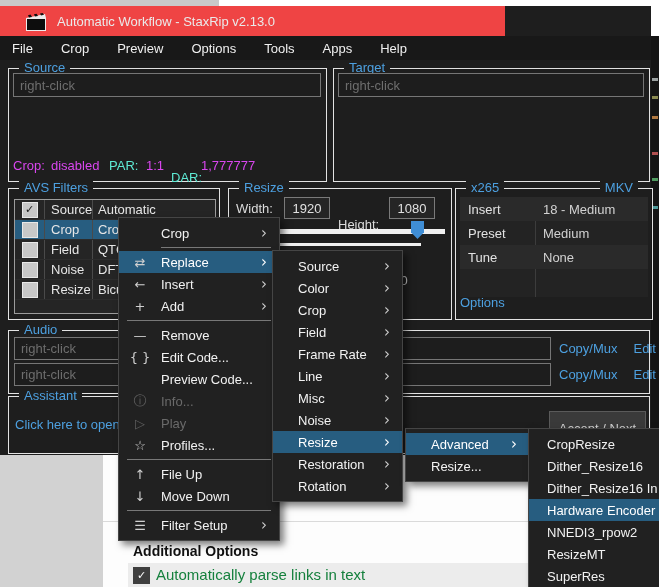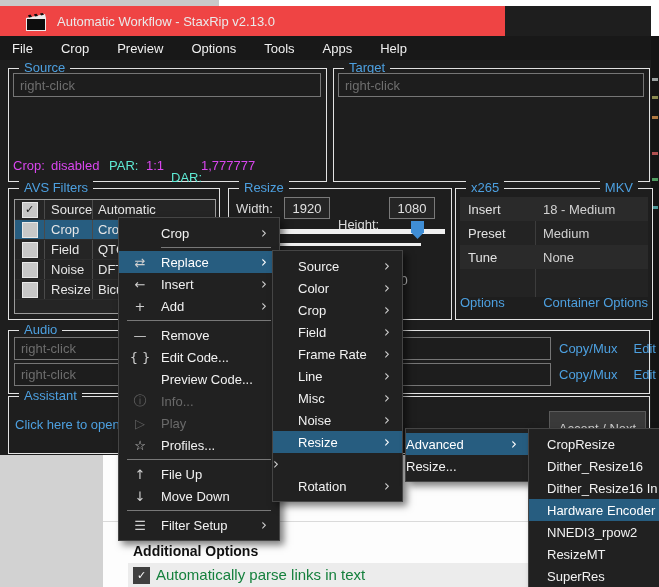--- a/index.html
+++ b/index.html
@@ -94,21 +94,21 @@
   .mi.hl{background:#275d80;color:#fff;}
   .mi.dis{color:#6a6a6a;}
   .mi-icon{width:42px;text-align:center;font-family:"DejaVu Sans",sans-serif;font-size:13px;color:#d0d0d0;flex:0 0 auto;}
   .mi.dis .mi-icon{color:#5f5f5f;}
   .mi-label{flex:1;white-space:nowrap;overflow:hidden;}
   .mi-chev{width:18px;text-align:left;color:#cfcfcf;font-size:15px;line-height:15px;font-family:"DejaVu Sans",sans-serif;}
   .mi.hl .mi-chev{color:#fff;}
   .msep{height:1px;background:#787878;margin:3px 8px;}
   .msep.indent{margin-left:42px;}
   .menu2 .mi-label{padding-left:25px;}
-  .menu3 .mi-label{}
+  .menu3 .mi-label{padding-left:25px;}
   .menu4 .mi{padding-left:18px;}
 </style>
 </head>
 <body>
 
 <div class="screen">
 
   <div class="abs bh-top-grey"></div>
   <div class="abs bh-top-white"></div>
   <div class="abs bh-titlebar">
@@ -247,21 +247,20 @@
           <span class="xt-k">Tune</span>
           <span class="xt-v">None</span>
         </div>
         <div class="xt-row" style="top:24px;">
           <span class="xt-k">Preset</span>
           <span class="xt-v">Medium</span>
         </div>
       </div>
       <div class="x-links">
         <span class="link">Options</span>
-        <span class="link">Container Options</span>
       </div>
     </div>
 
     <div class="group" style="left:8px;top:324px;width:640px;height:62px;">
       <span class="legend">Audio</span>
       <input class="tb-input" style="left: 5px; top: 6px; width: 537px; height: 23px;" type="text" placeholder="right-click">
       <div class="au-links" style="left:550px;top:10px;">
         <span class="link">Copy/Mux</span>
         <span class="link">Edit</span>
       </div>
@@ -384,20 +383,21 @@
       </div>
     <div class="mi">
         <span class="mi-label">Noise</span>
         <span class="mi-chev">›</span>
       </div>
     <div class="mi hl">
         <span class="mi-label">Resize</span>
         <span class="mi-chev">›</span>
       </div>
     <div class="mi">
+        <span class="mi-label">Restoration</span>
         <span class="mi-chev">›</span>
       </div>
     <div class="mi">
         <span class="mi-label">Rotation</span>
         <span class="mi-chev">›</span>
       </div>
   </div>
 
   <div class="menu menu3" style="left:405px;top:428px;width:125px;">
     <div class="mi hl">

